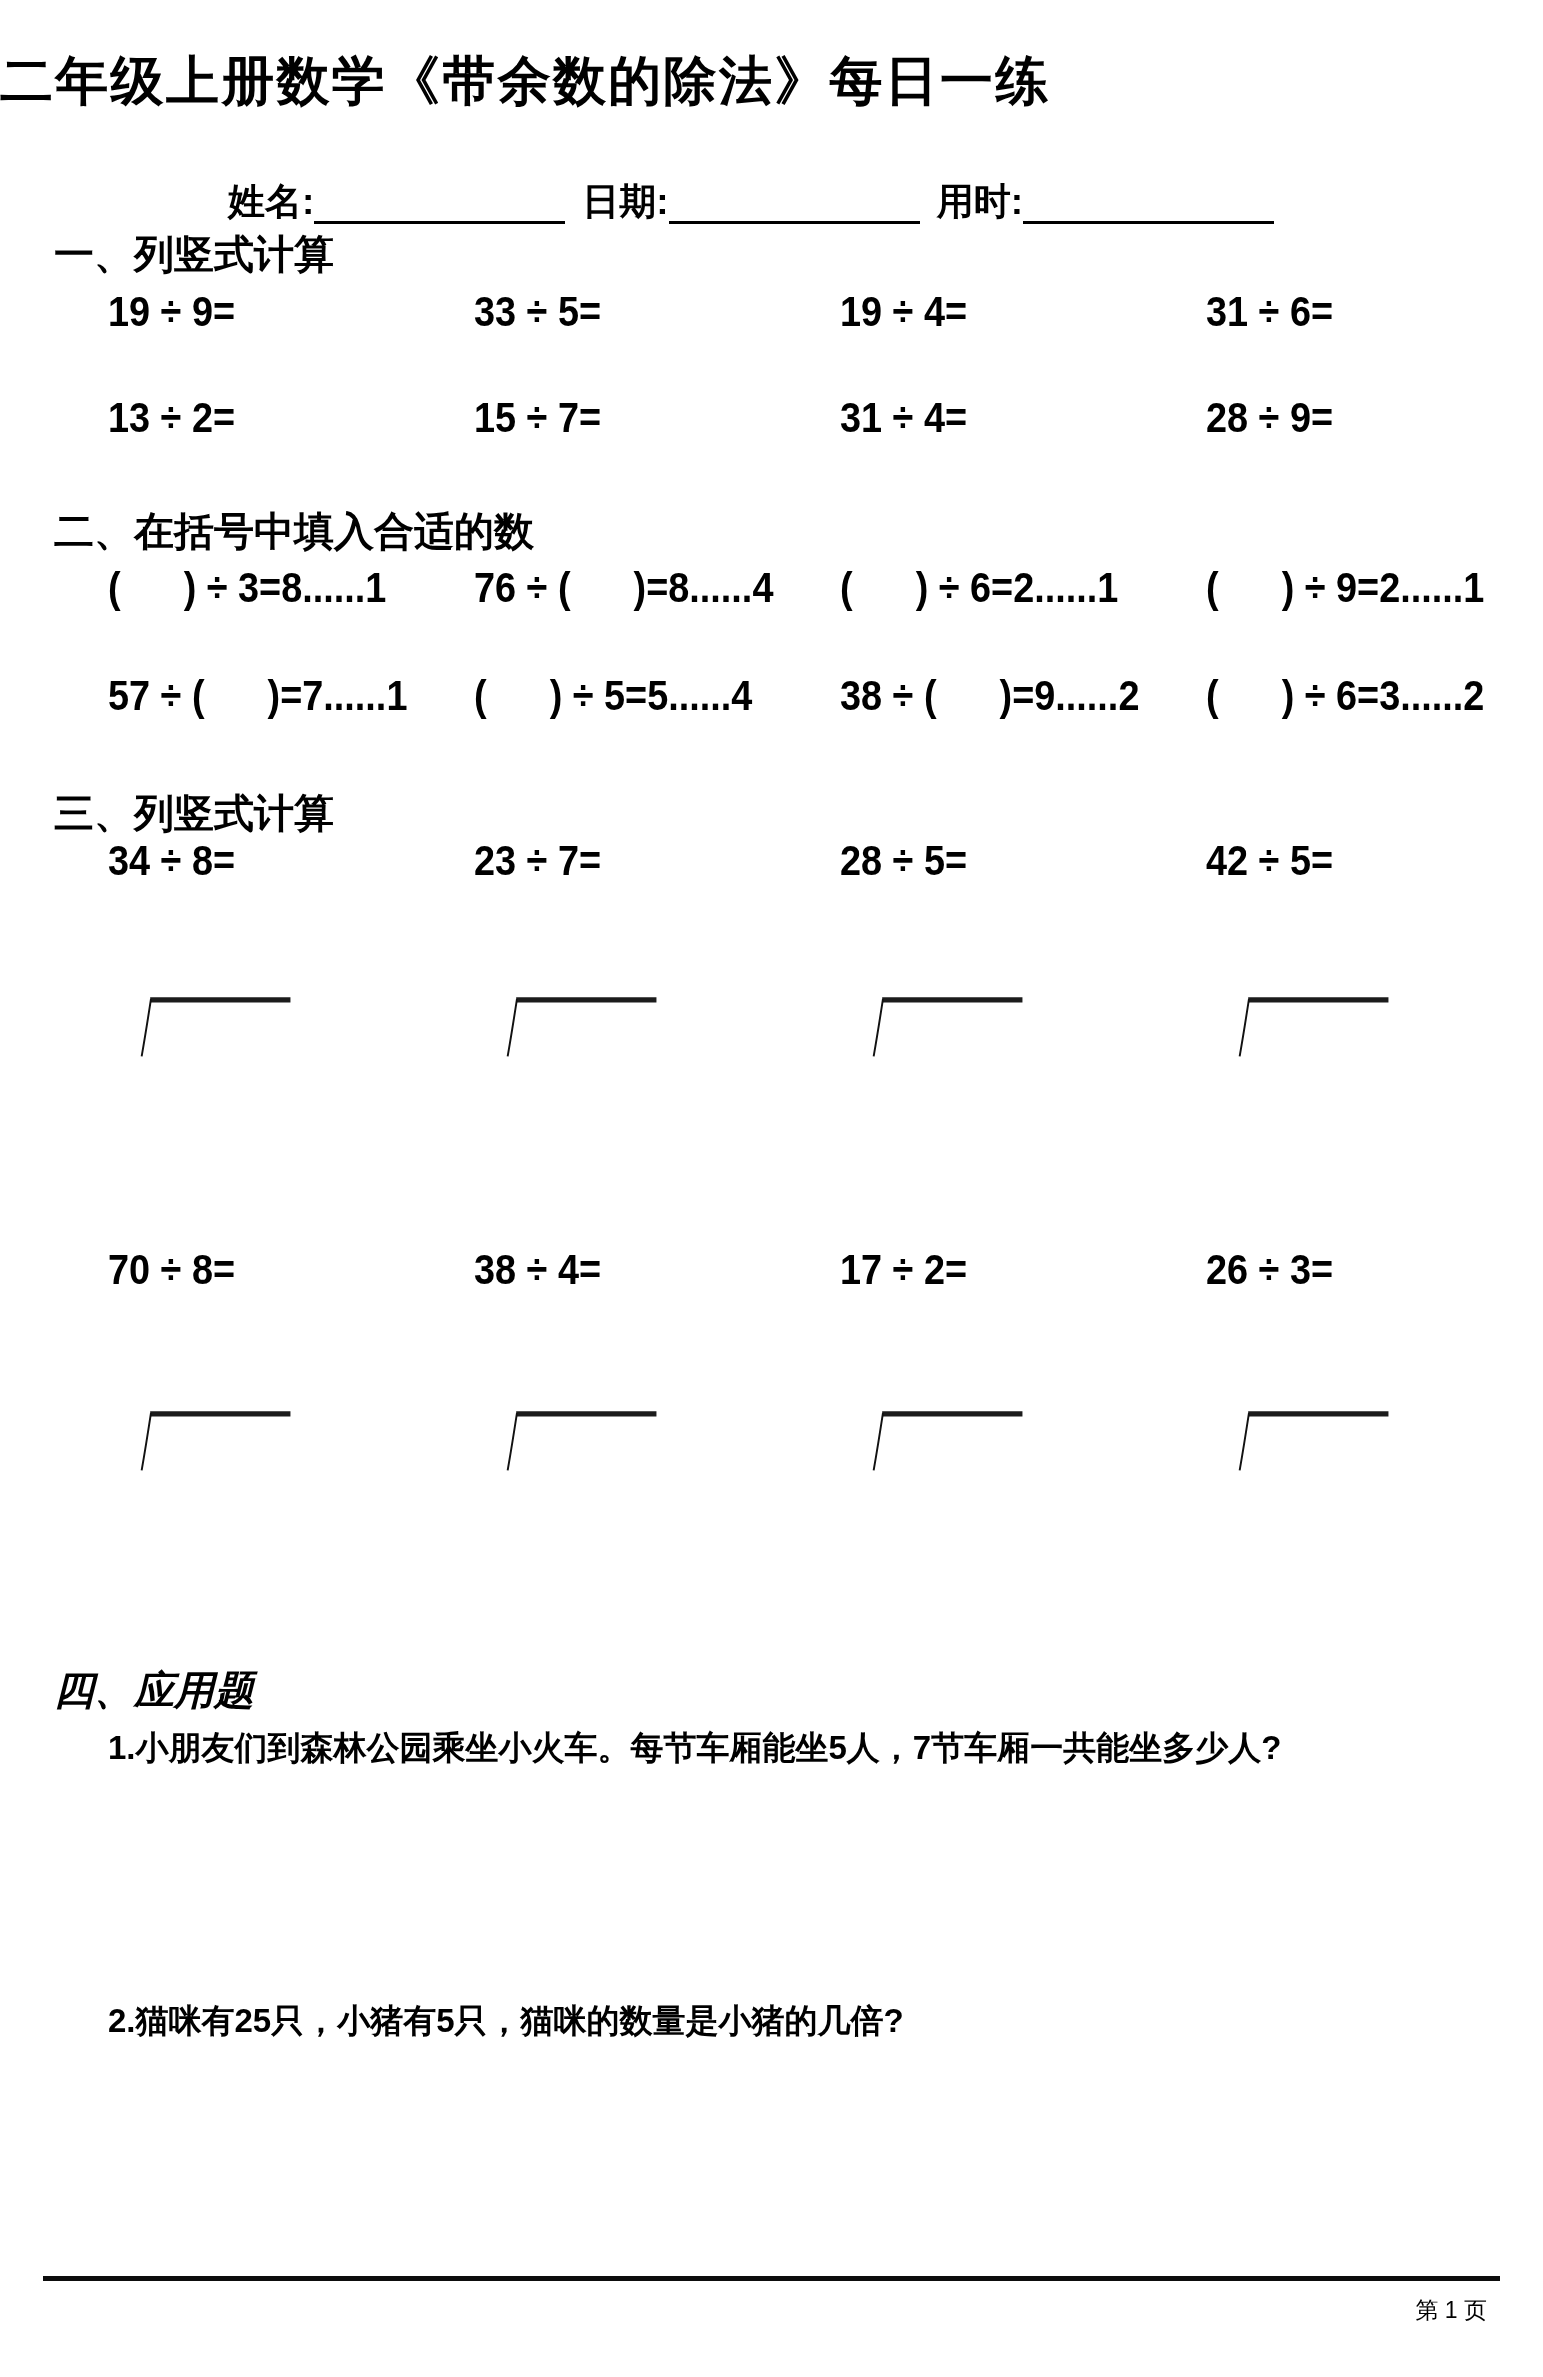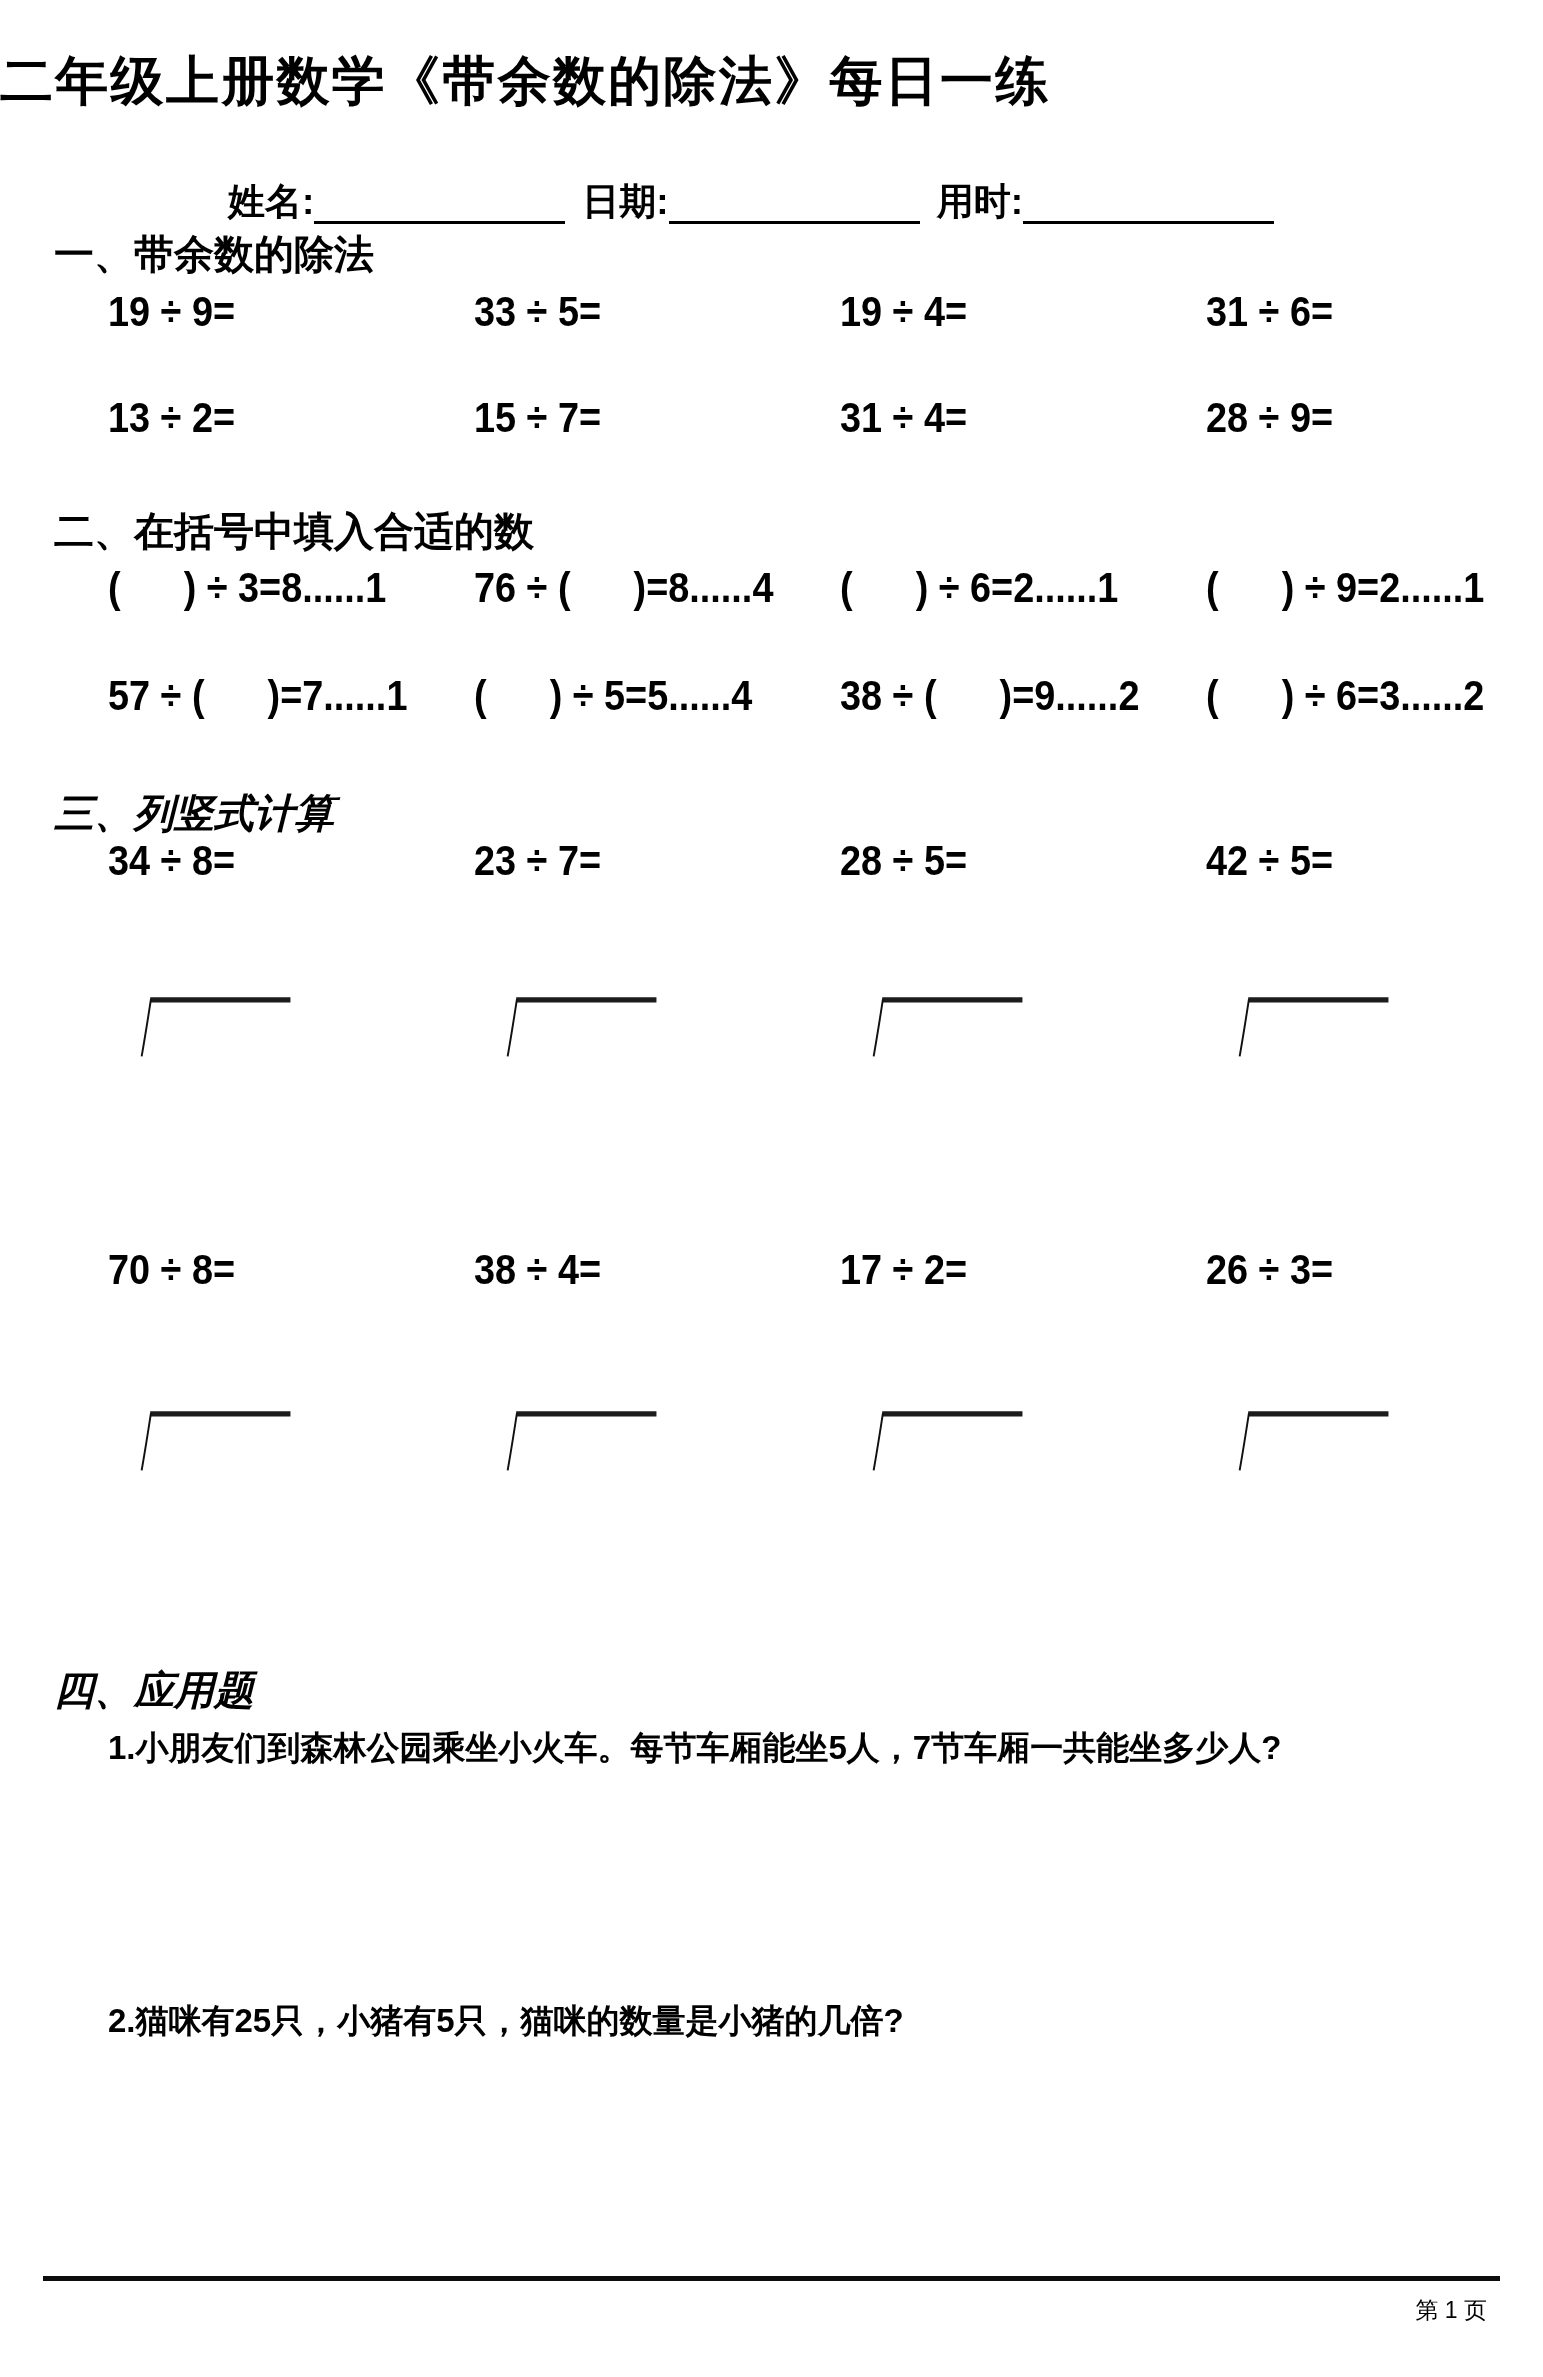--- a/index.html
+++ b/index.html
@@ -70,21 +70,21 @@
     <span class="pair">
       <span class="label">日期:</span>
       <span class="blank"></span>
     </span>
     <span class="pair">
       <span class="label">用时:</span>
       <span class="blank"></span>
     </span>
   </div>
 
-  <div class="sec-header" style="top:230px;">一、带余数的除法</div>
+  <div class="sec-header" style="top:230px;">一、列竖式计算</div>
   <div class="prob-row" style="top:287px;">
     <span class="prob">19 ÷ 9=</span>
     <span class="prob">33 ÷ 5=</span>
     <span class="prob">19 ÷ 4=</span>
     <span class="prob">31 ÷ 6=</span>
   </div>
   <div class="prob-row" style="top:393px;">
     <span class="prob">13 ÷ 2=</span>
     <span class="prob">15 ÷ 7=</span>
     <span class="prob">31 ÷ 4=</span>
@@ -98,21 +98,21 @@
     <span class="prob">(      ) ÷ 6=2......1</span>
     <span class="prob">(      ) ÷ 9=2......1</span>
   </div>
   <div class="prob-row" style="top:671px;">
     <span class="prob">57 ÷ (      )=7......1</span>
     <span class="prob">(      ) ÷ 5=5......4</span>
     <span class="prob">38 ÷ (      )=9......2</span>
     <span class="prob">(      ) ÷ 6=3......2</span>
   </div>
 
-  <div class="sec-header" style="top:789px;font-style:italic;">三、列竖式计算</div>
+  <div class="sec-header" style="top:789px;">三、列竖式计算</div>
   <div class="prob-row" style="top:836px;">
     <span class="prob">34 ÷ 8=</span>
     <span class="prob">23 ÷ 7=</span>
     <span class="prob">28 ÷ 5=</span>
     <span class="prob">42 ÷ 5=</span>
   </div>
   <div class="bracket-row" style="top:996px;">
     <span class="bracket-cell">
       <svg width="155" height="62" viewBox="0 0 200 80">
         <line x1="17" y1="5" x2="198" y2="5" stroke="#1c1c1c" stroke-width="7"></line>

